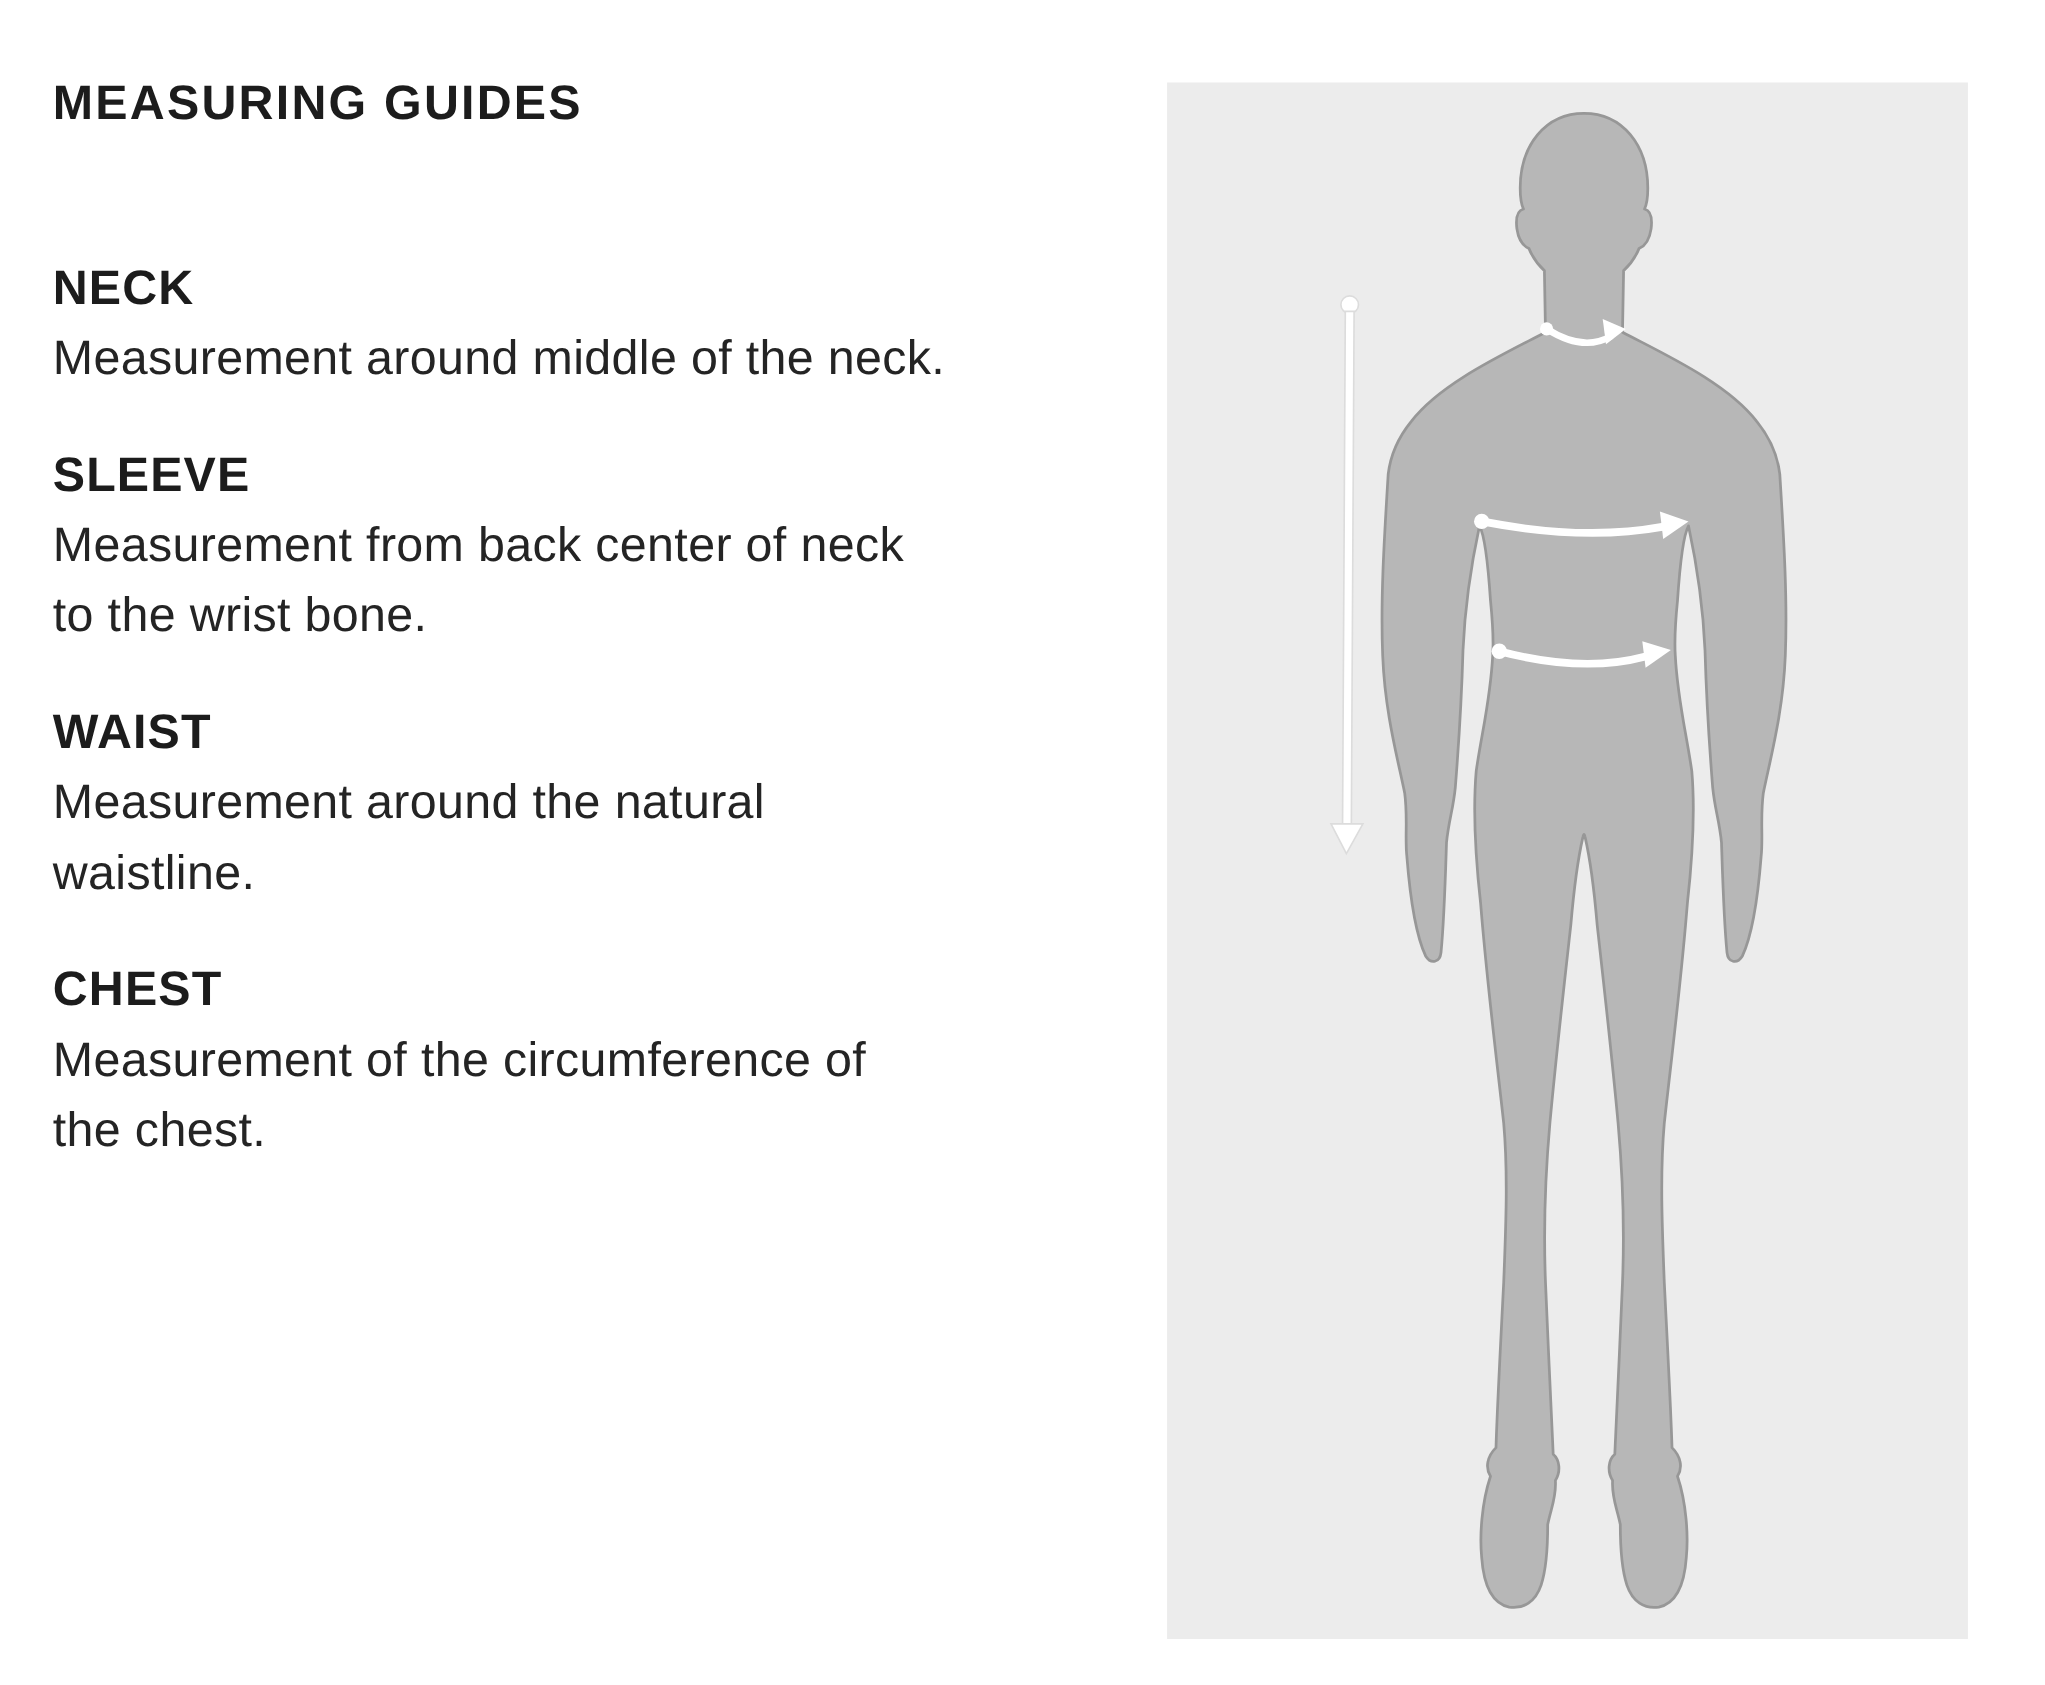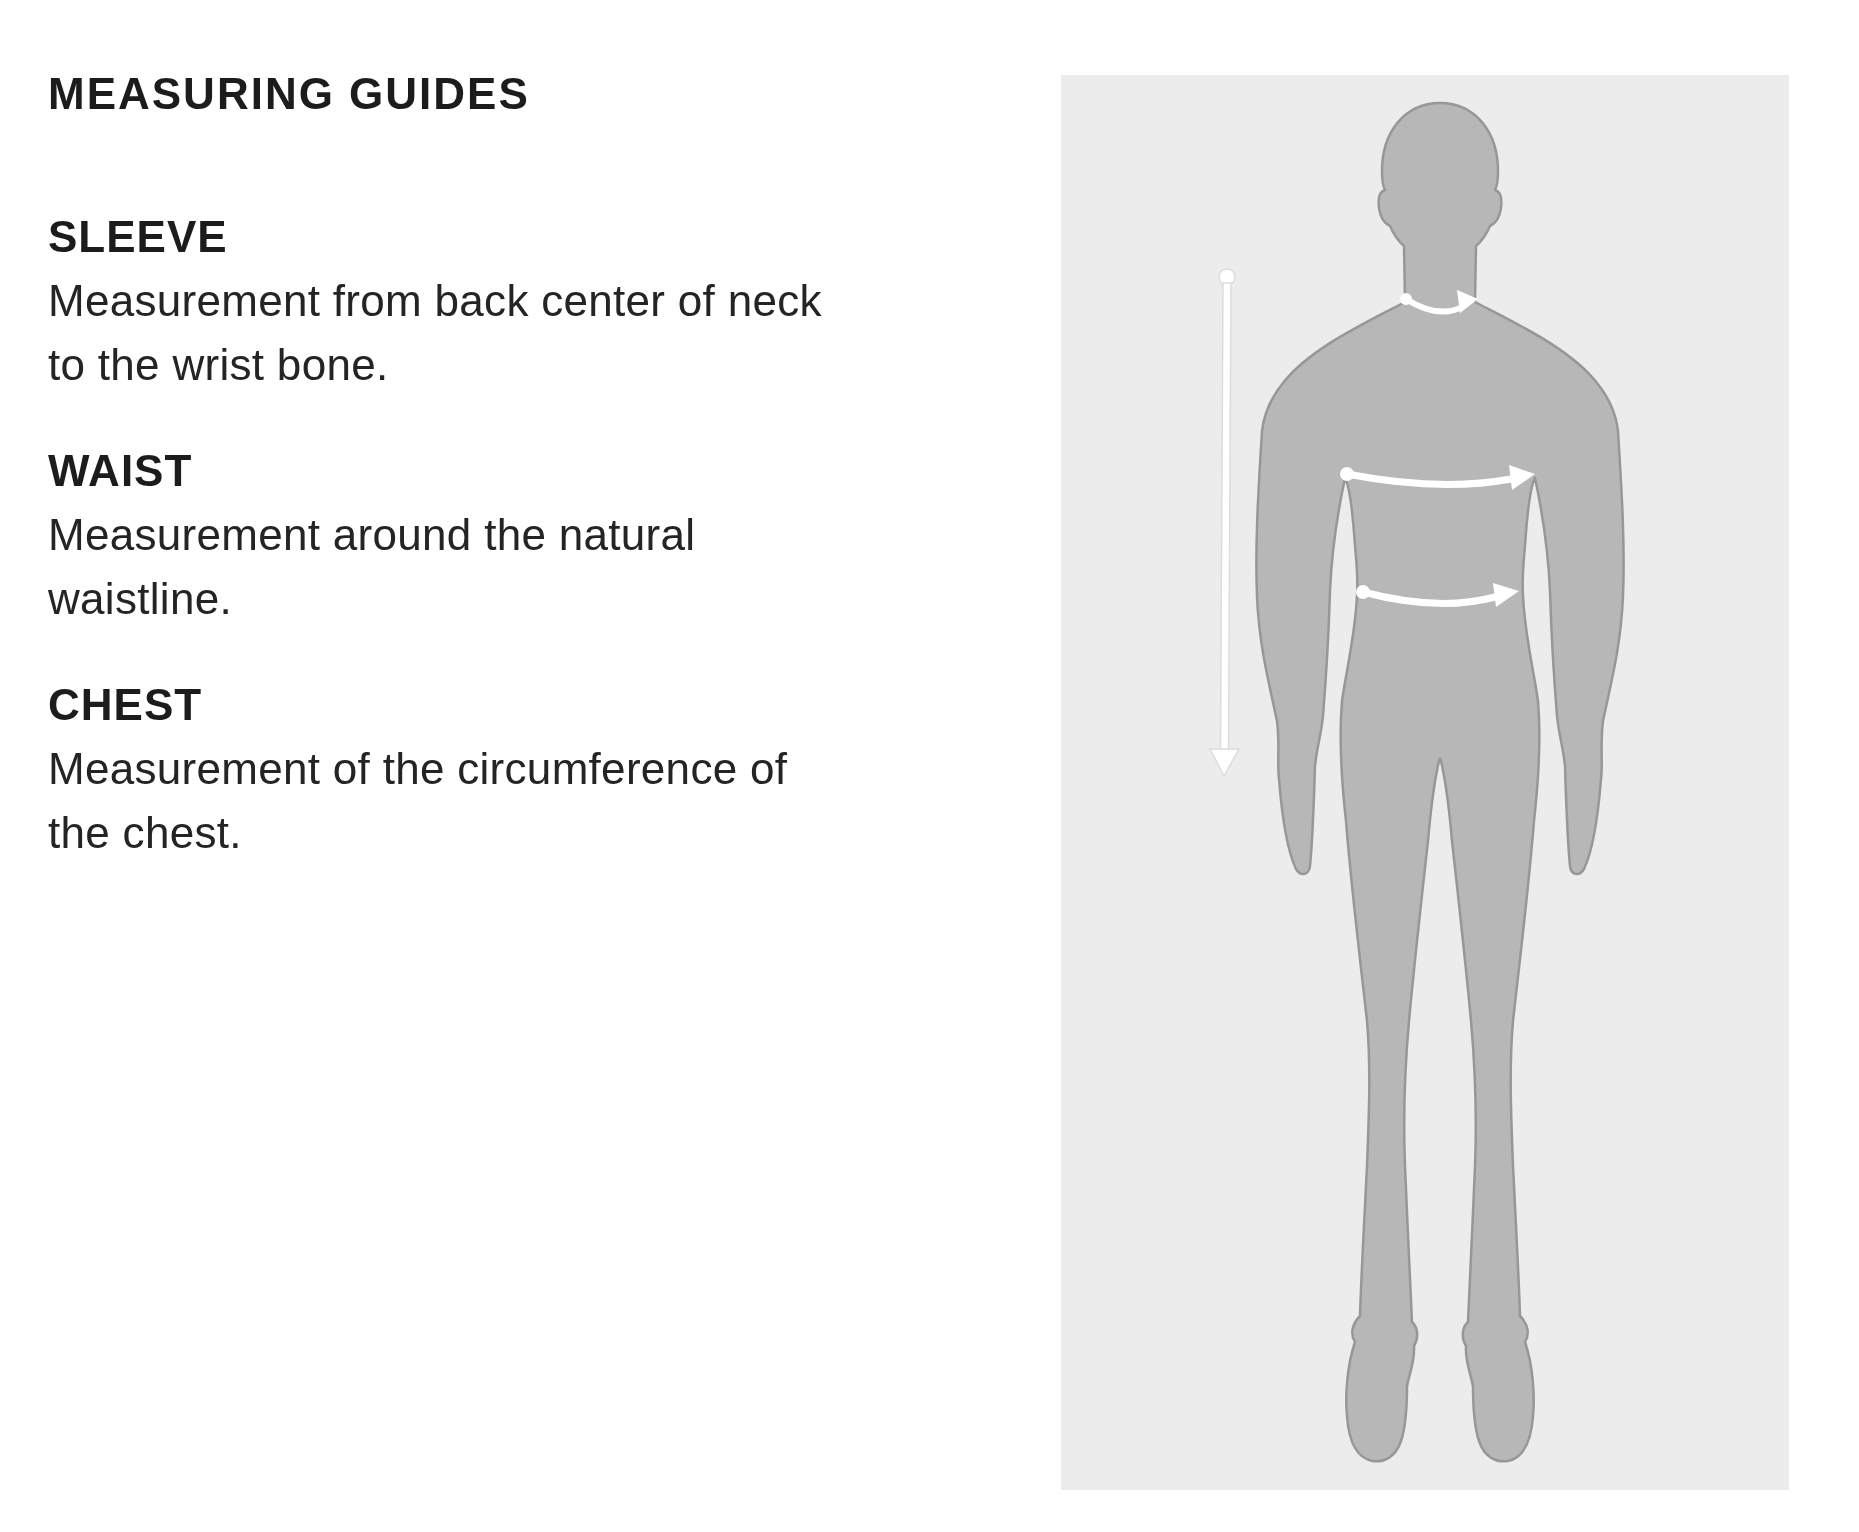--- a/index.html
+++ b/index.html
@@ -14,21 +14,21 @@
   .text-col{
     position:absolute;
     left:48px;top:62px;
     width:960px;
   }
   .page-title{
     font-size:44px;
     font-weight:bold;
     letter-spacing:2px;
     line-height:64px;
-    margin:0 0 79px 0;
+    margin:0 0 104px 0;
     color:#1c1c1c;
     white-space:nowrap;
   }
   .guide-section{margin:0 0 42px 0;}
   .guide-heading{
     font-size:44px;
     font-weight:bold;
     letter-spacing:1px;
     line-height:64px;
     margin:0;
@@ -49,20 +49,24 @@
     width:728px;height:1415px;
   }
   .figure-panel svg{display:block;width:728px;height:1415px;}
 </style>
 </head>
 <body>
 
 <div class="text-col">
   <h1 class="page-title">MEASURING GUIDES</h1>
 
+  <div class="guide-section">
+    <h2 class="guide-heading">NECK</h2>
+    <div class="guide-line">Measurement around middle of the neck.</div>
+  </div>
 
   <div class="guide-section">
     <h2 class="guide-heading">SLEEVE</h2>
     <div class="guide-line">Measurement from back center of neck</div>
     <div class="guide-line">to the wrist bone.</div>
   </div>
 
   <div class="guide-section">
     <h2 class="guide-heading">WAIST</h2>
     <div class="guide-line">Measurement around the natural</div>

